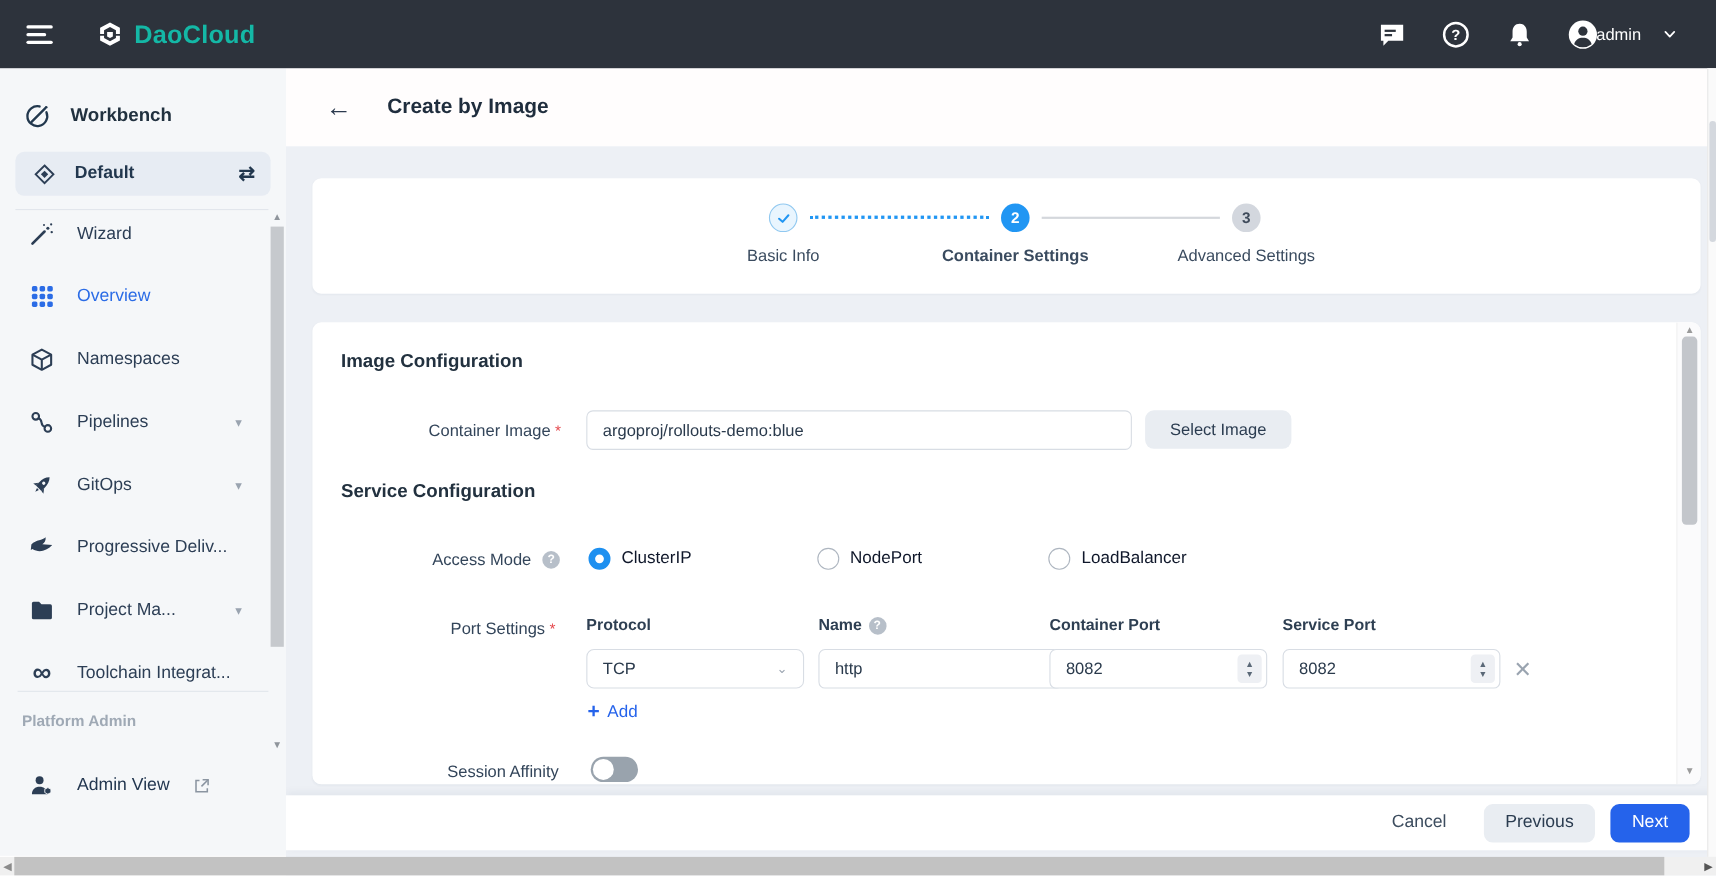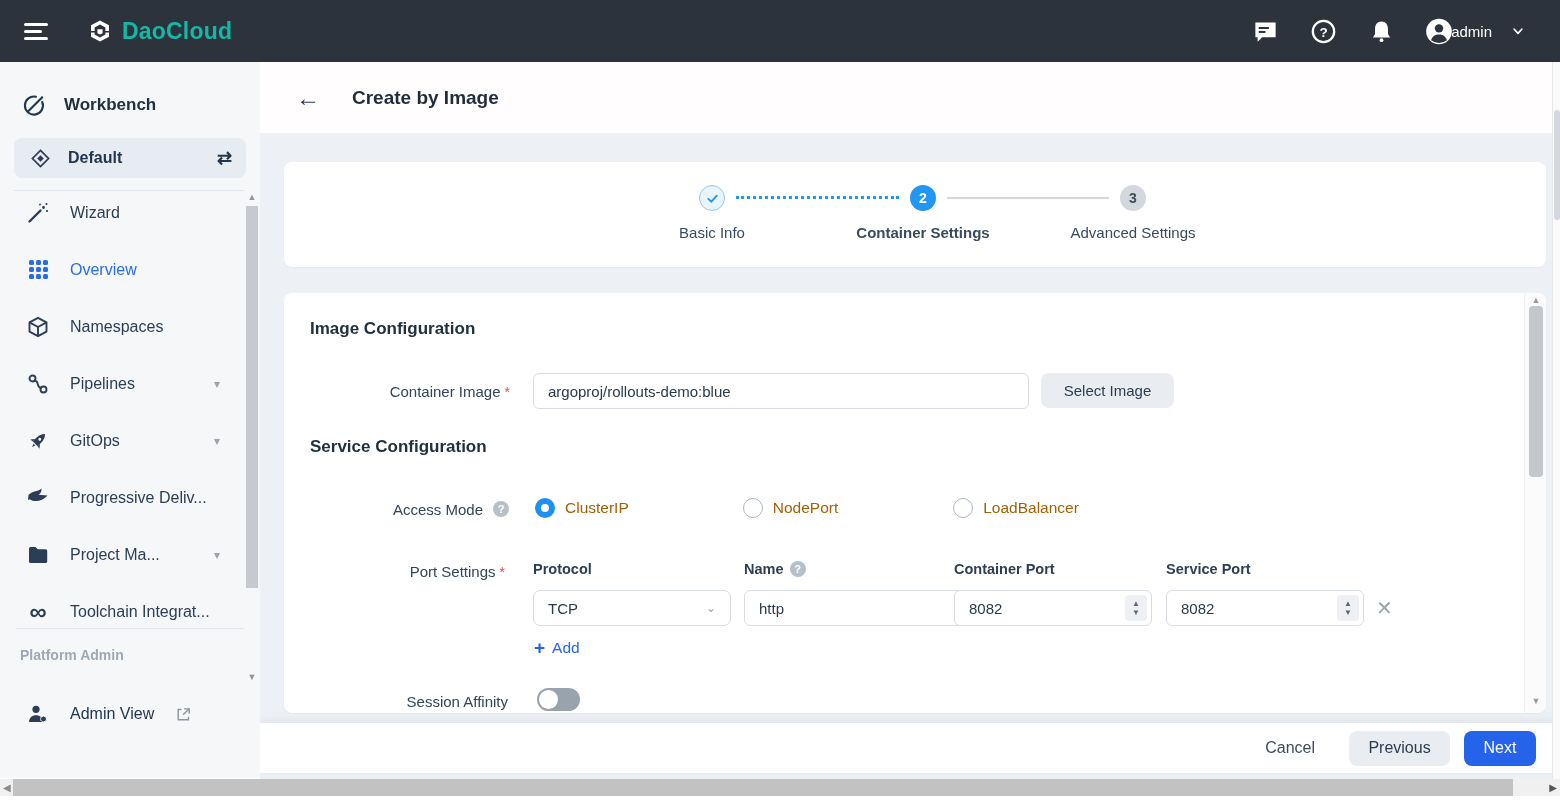--- a/index.html
+++ b/index.html
@@ -71,21 +71,21 @@
   .ci-label { left:0; top:90px; width:226px; }
   .text-input { position:absolute; height:36px; border:1px solid #d8dde4; border-radius:6px; font-size:15px; color:#2a3a4c; padding:0 14px; background:#fff; outline:none; font-family:"Liberation Sans", sans-serif; }
   .ci-input { left:249px; top:80px; width:496px; }
   .btn-light { background:#e9edf2; border:none; border-radius:8px; font-size:15px; font-weight:500; color:#2b3c50; cursor:pointer; font-family:"Liberation Sans", sans-serif; }
   .select-image-btn { position:absolute; left:757px; top:80px; width:133px; height:35px; }
   .am-label { left:0; top:208px; width:199px; }
   .help-dot { position:absolute; width:16px; height:16px; border-radius:50%; background:#b7bfc9; color:#fff; font-size:11px; font-weight:700; display:flex; align-items:center; justify-content:center; }
   .am-help { left:209px; top:208px; }
   .radio-group { position:absolute; left:251px; top:205px; display:flex; align-items:center; }
   .radio-opt { display:flex; align-items:center; gap:10px; cursor:pointer; }
-  .radio-opt .rlabel { font-size:15.5px; color:#a16207; }
+  .radio-opt .rlabel { font-size:15.5px; color:#0f172a; }
   .radio { width:20px; height:20px; border-radius:50%; background:#fff; border:1.5px solid #aeb6c0; }
   .radio.sel { border:6px solid #1e90f0; }
   .gap1 { width:114px; } .gap2 { width:115px; }
   .ps-label { left:0; top:270px; width:221px; font-weight:500; }
   .col-head { position:absolute; top:268px; font-size:14.5px; font-weight:600; color:#2e3f52; display:flex; align-items:center; gap:6px; }
   .ch-1 { left:249px; } .ch-2 { left:460px; } .ch-3 { left:670px; } .ch-4 { left:882px; }
   .ch-help { position:static; }
   .port-row { position:absolute; top:297px; left:0; width:100%; height:36px; }
   .sel-box { position:absolute; left:249px; top:0; width:198px; height:36px; border:1px solid #d8dde4; border-radius:7px; display:flex; align-items:center; padding:0 14px; font-size:15px; color:#2a3a4c; cursor:pointer; }
   .sel-box .sel-chev { margin-left:auto; color:#9aa4b0; font-size:12px; }

